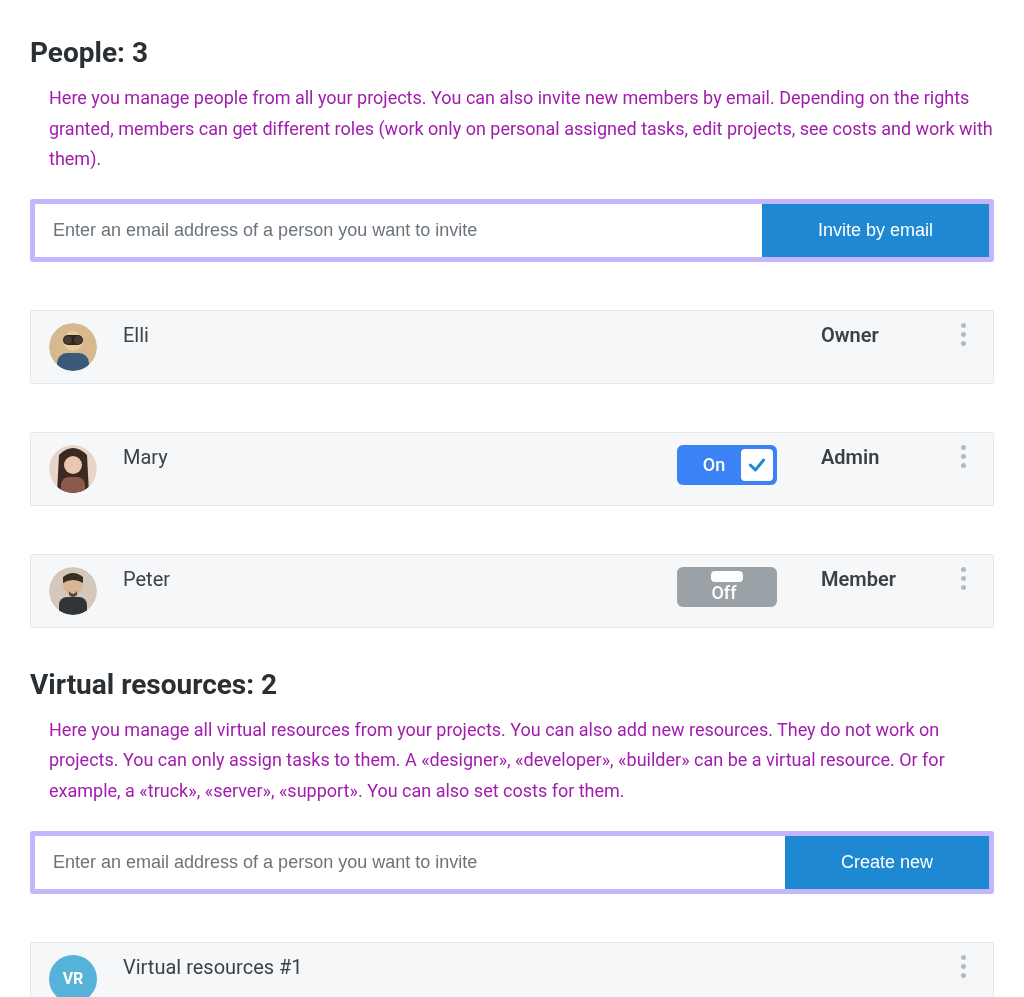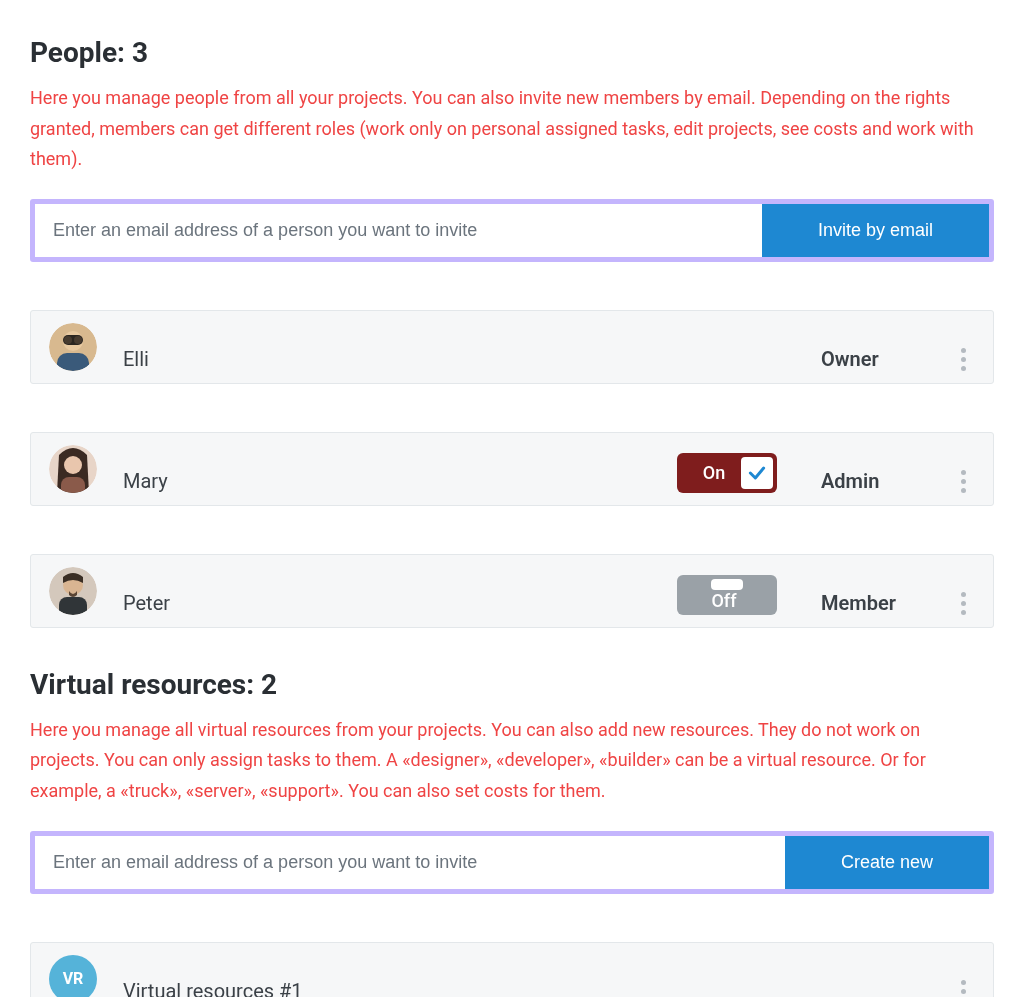--- a/index.html
+++ b/index.html
@@ -13,23 +13,24 @@
   .section { margin-bottom: 40px; }
   .section-title {
     font-size: 28px;
     font-weight: 700;
     color: #2a2f34;
     margin-bottom: 14px;
   }
   .section-desc {
     font-size: 18px;
     line-height: 1.7;
-    color: #ef4444;
+    color: #a21caf;
     margin-bottom: 24px;
     max-width: 960px;
+    margin-left: 19px;
   }
   .input-row {
     display: flex;
     border: 5px solid #c4b5fd;
     border-radius: 3px;
     overflow: hidden;
     margin-bottom: 30px;
   }
   .input-row input {
     flex: 1;
@@ -44,21 +45,21 @@
     border: none;
     background: #1e88d2;
     color: #fff;
     font-size: 18px;
     padding: 0 56px;
     cursor: pointer;
     margin-left: 28px;
   }
   .list-item {
     display: flex;
-    align-items: flex-end;
+    align-items: flex-start;
     background: #f6f7f8;
     border: 1px solid #e3e7ea;
     border-radius: 3px;
     padding: 12px 18px;
     margin-bottom: 14px;
     min-height: 70px;
     margin-top: 48px;
   }
   .avatar {
     width: 48px;
@@ -85,21 +86,21 @@
     display: flex;
     align-items: center;
     border-radius: 6px;
     height: 40px;
     width: 100px;
     padding: 4px;
     margin-right: 44px;
     position: relative;
     cursor: pointer;
   }
-  .toggle.on { background: #7f1d1d; }
+  .toggle.on { background: #3b82f6; }
   .toggle.off { background: #9aa1a7; }
   .toggle .knob {
     width: 32px;
     height: 32px;
     background: #fff;
     border-radius: 4px;
     display: flex;
     align-items: center;
     justify-content: center;
   }

